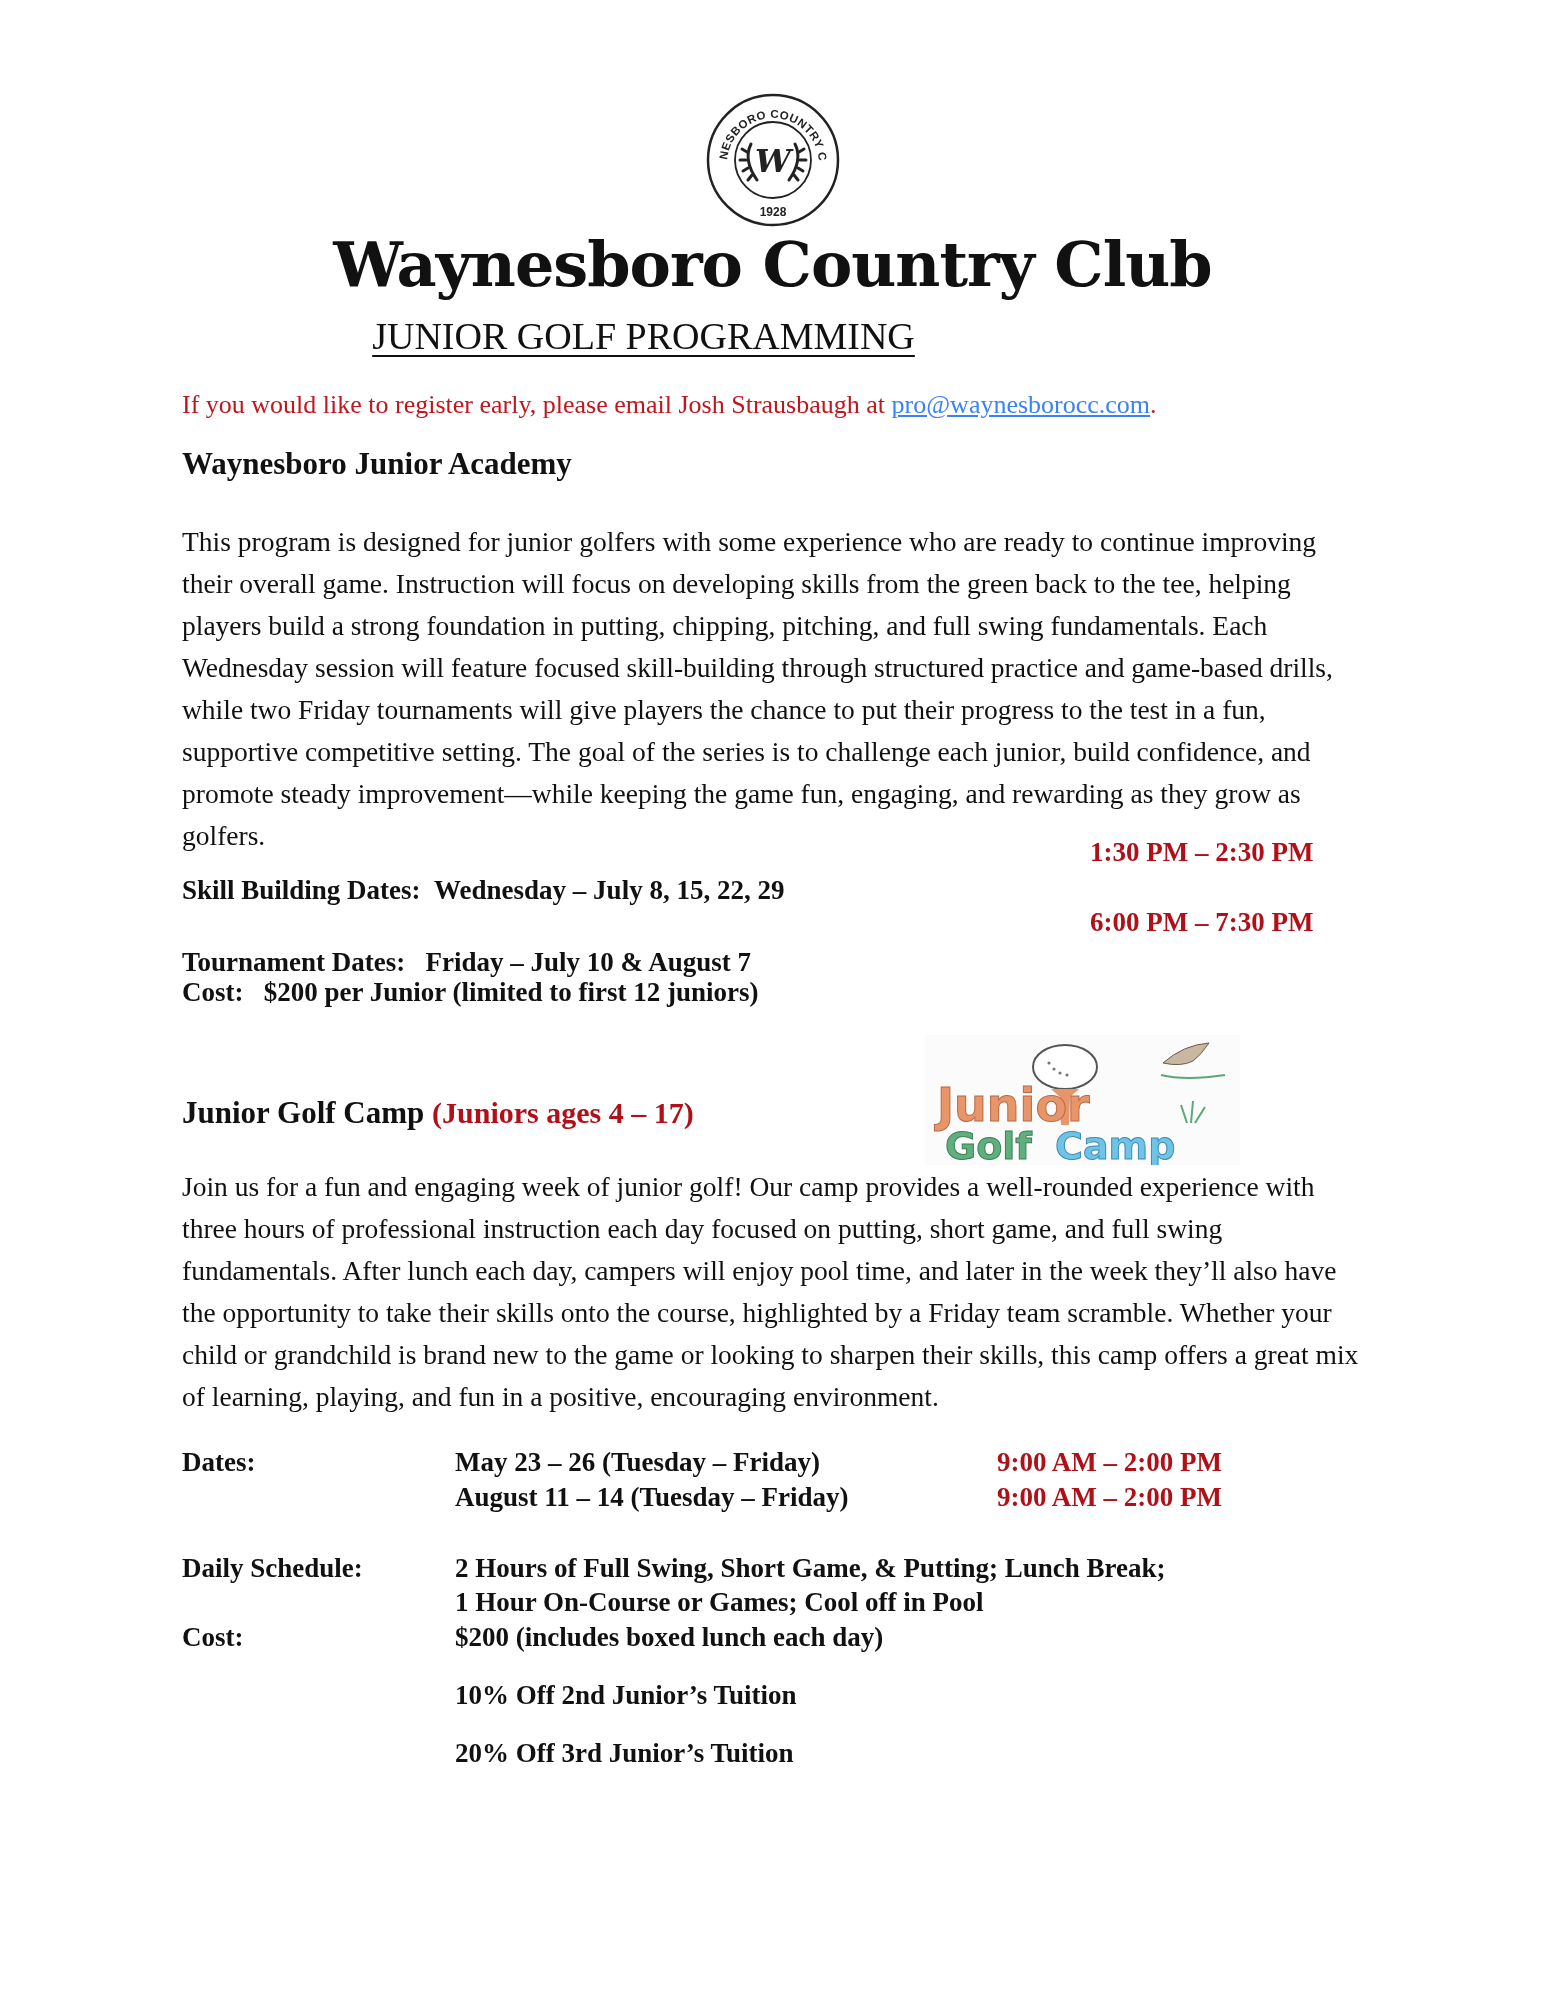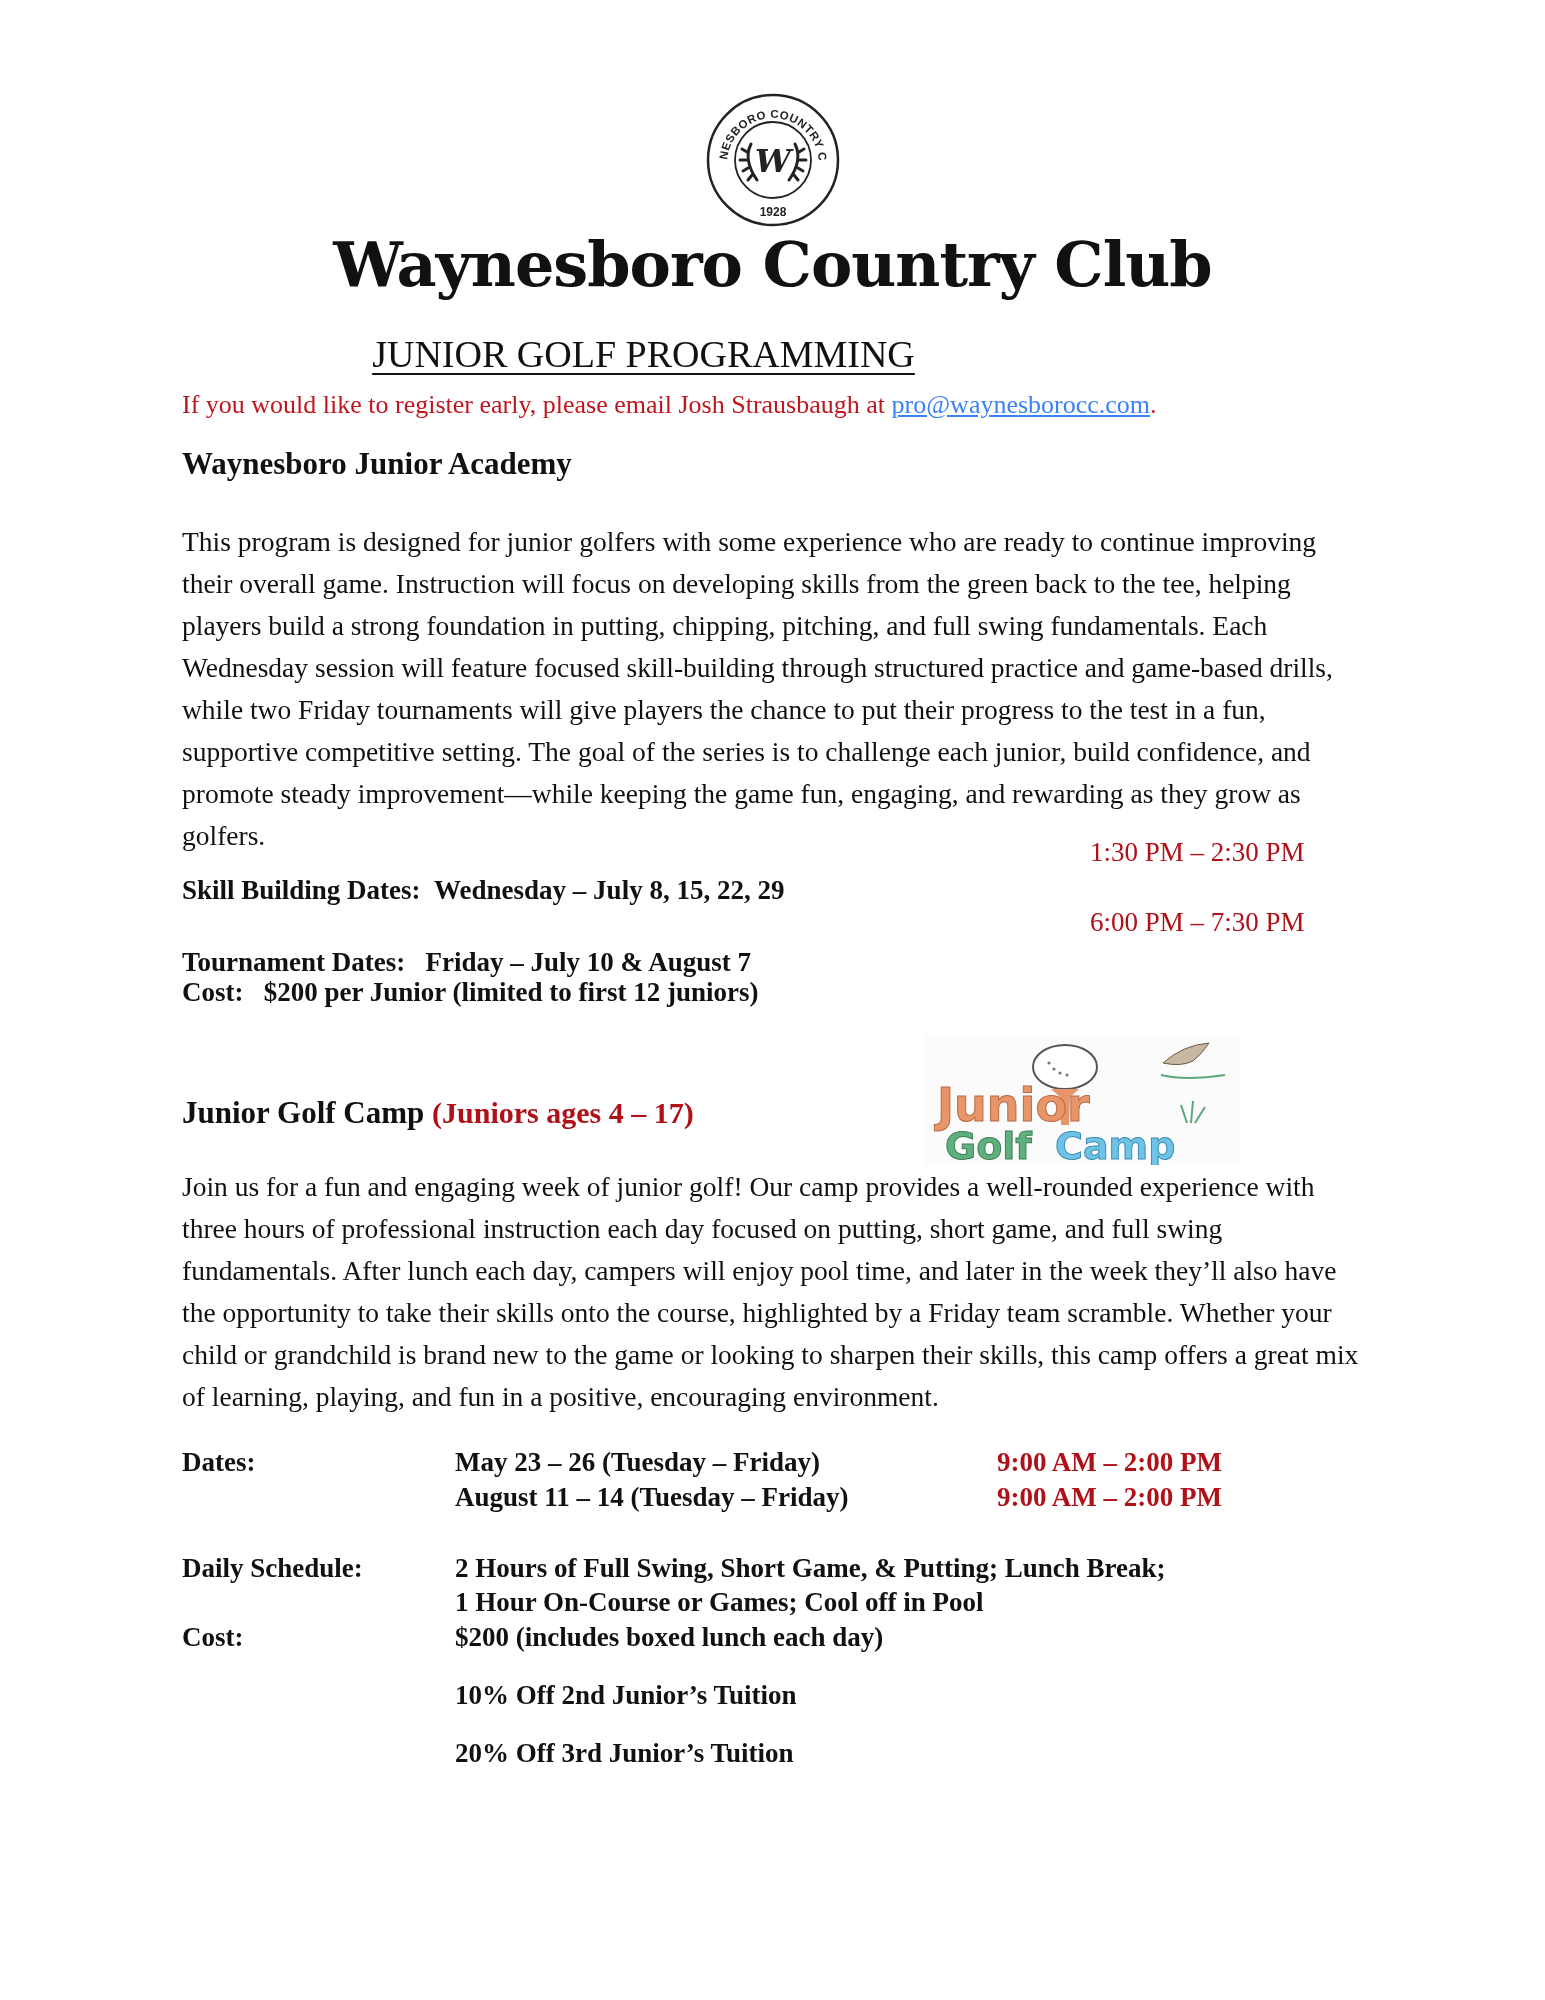--- a/index.html
+++ b/index.html
@@ -2,28 +2,28 @@
 <html><head>
 <meta charset="utf-8">
 <style>
   html, body { margin:0; padding:0; background:#ffffff; }
   body { width:1545px; height:2000px; position:relative; overflow:hidden;
          font-family:"Liberation Serif", "DejaVu Serif", serif; color:#111; }
   .abs { position:absolute; }
   #logo { left:705px; top:92px; width:136px; height:136px; }
   #club-title { left:0; width:1545px; top:228px; text-align:center; font-size:62px; font-weight:bold;
                 font-family:"DejaVu Serif", serif; letter-spacing:-1px; }
-  #subtitle { left:0; width:1287px; top:332px; text-align:center; font-size:38px; }
+  #subtitle { left:0; width:1287px; top:314px; text-align:center; font-size:38px; }
   #subtitle span { text-decoration:underline; text-decoration-thickness:2px; text-underline-offset:6px; }
   #register { left:182px; top:390px; font-size:26px; color:#c0161e; }
   #register a { color:#3b82f6; text-decoration:underline; }
   .heading { font-size:31px; font-weight:bold; }
   .para { left:182px; width:1190px; font-size:27.5px; line-height:42px; }
   .row { left:182px; font-size:27px; font-weight:bold; }
-  .time { font-size:27px; font-weight:normal; color:#b01018; }
+  .time { font-size:27px; font-weight:bold; color:#b01018; }
   #academy-heading { left:182px; top:446px; }
   #academy-para { top:521px; }
   #skill-row { top:875px; }
   #skill-time { left:1090px; top:837px; }
   #tourn-row { top:907px;margin-top:40px; }
   #tourn-time { left:1090px; top:907px; }
   #academy-cost { top:977px; }
   #camp-heading { left:182px; top:1095px; }
   #camp-heading .ages { color:#b01018; font-size:30px; }
   #camp-logo { left:925px; top:1035px; width:315px; height:130px; }

